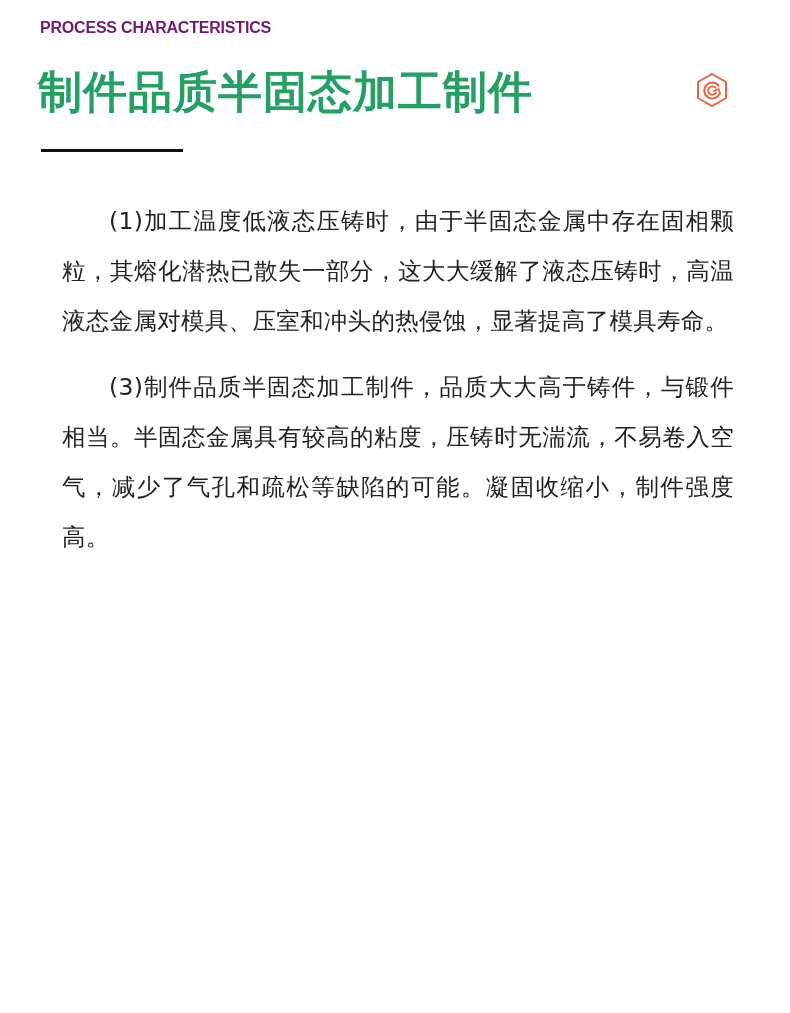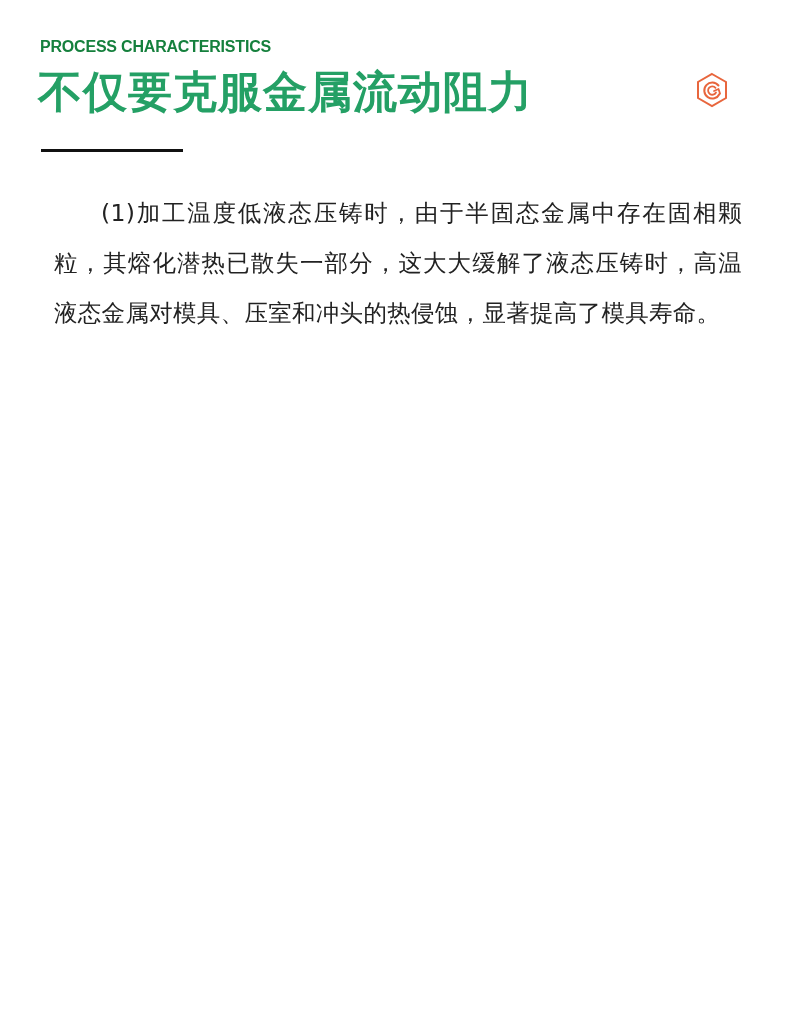--- a/index.html
+++ b/index.html
@@ -10,26 +10,26 @@
     body {
       width: 790px;
       height: 1013px;
       position: relative;
       overflow: hidden;
       font-family: "DejaVu Sans", "Liberation Sans", sans-serif;
     }
     .eyebrow {
       position: absolute;
       left: 40px;
-      top: 38px;
+      top: 19px;
       font-family: "Liberation Sans", "DejaVu Sans", sans-serif;
       font-weight: 700;
       font-size: 16px;
       letter-spacing: -0.2px;
-      color: #15803d;
+      color: #701a75;
       white-space: nowrap;
     }
     .title {
       position: absolute;
       left: 38px;
       top: 64px;
       font-weight: 700;
       font-size: 44px;
       line-height: 56px;
       color: #24a065;
@@ -55,38 +55,39 @@
       position: absolute;
       left: 46px;
       top: 180px;
       width: 704px;
       color: #222222;
       font-size: 23.5px;
       line-height: 50px;
       letter-spacing: 0.3px;
     }
     .para {
-      margin: 8px;
+      margin: 16px;
       text-indent: 2em;
       text-align: justify;
     }
   </style>
 </head>
 <body>
 
 <div class="eyebrow">PROCESS CHARACTERISTICS</div>
 
-<div class="title">不仅要克服金属流动阻力</div>
+<div class="title">制件品质半固态加工制件</div>
 
 <div class="logo">
   <svg width="34" height="36" viewBox="0 0 34 36" xmlns="http://www.w3.org/2000/svg">
     <polygon points="17,2 31,10 31,26 17,34 3,26 3,10" fill="none" stroke="#e8663d" stroke-width="2"></polygon>
     <path d="M23.5,13.5 A8,8 0 1 0 24.5,22" fill="none" stroke="#e8663d" stroke-width="2" stroke-linecap="round"></path>
     <path d="M20.5,15.8 A4.2,4.2 0 1 0 21,20.5" fill="none" stroke="#e8663d" stroke-width="1.8" stroke-linecap="round"></path>
     <path d="M19,19 L23.5,17 L25,21.5" fill="none" stroke="#e8663d" stroke-width="1.8" stroke-linejoin="round" stroke-linecap="round"></path>
   </svg>
 </div>
 
 <div class="rule"></div>
 
 <div class="body-text">
   <p class="para">(1)加工温度低液态压铸时，由于半固态金属中存在固相颗粒，其熔化潜热已散失一部分，这大大缓解了液态压铸时，高温液态金属对模具、压室和冲头的热侵蚀，显著提高了模具寿命。</p>
+  <p class="para">(3)制件品质半固态加工制件，品质大大高于铸件，与锻件相当。半固态金属具有较高的粘度，压铸时无湍流，不易卷入空气，减少了气孔和疏松等缺陷的可能。凝固收缩小，制件强度高。</p>
 </div>
 
 </body></html>

